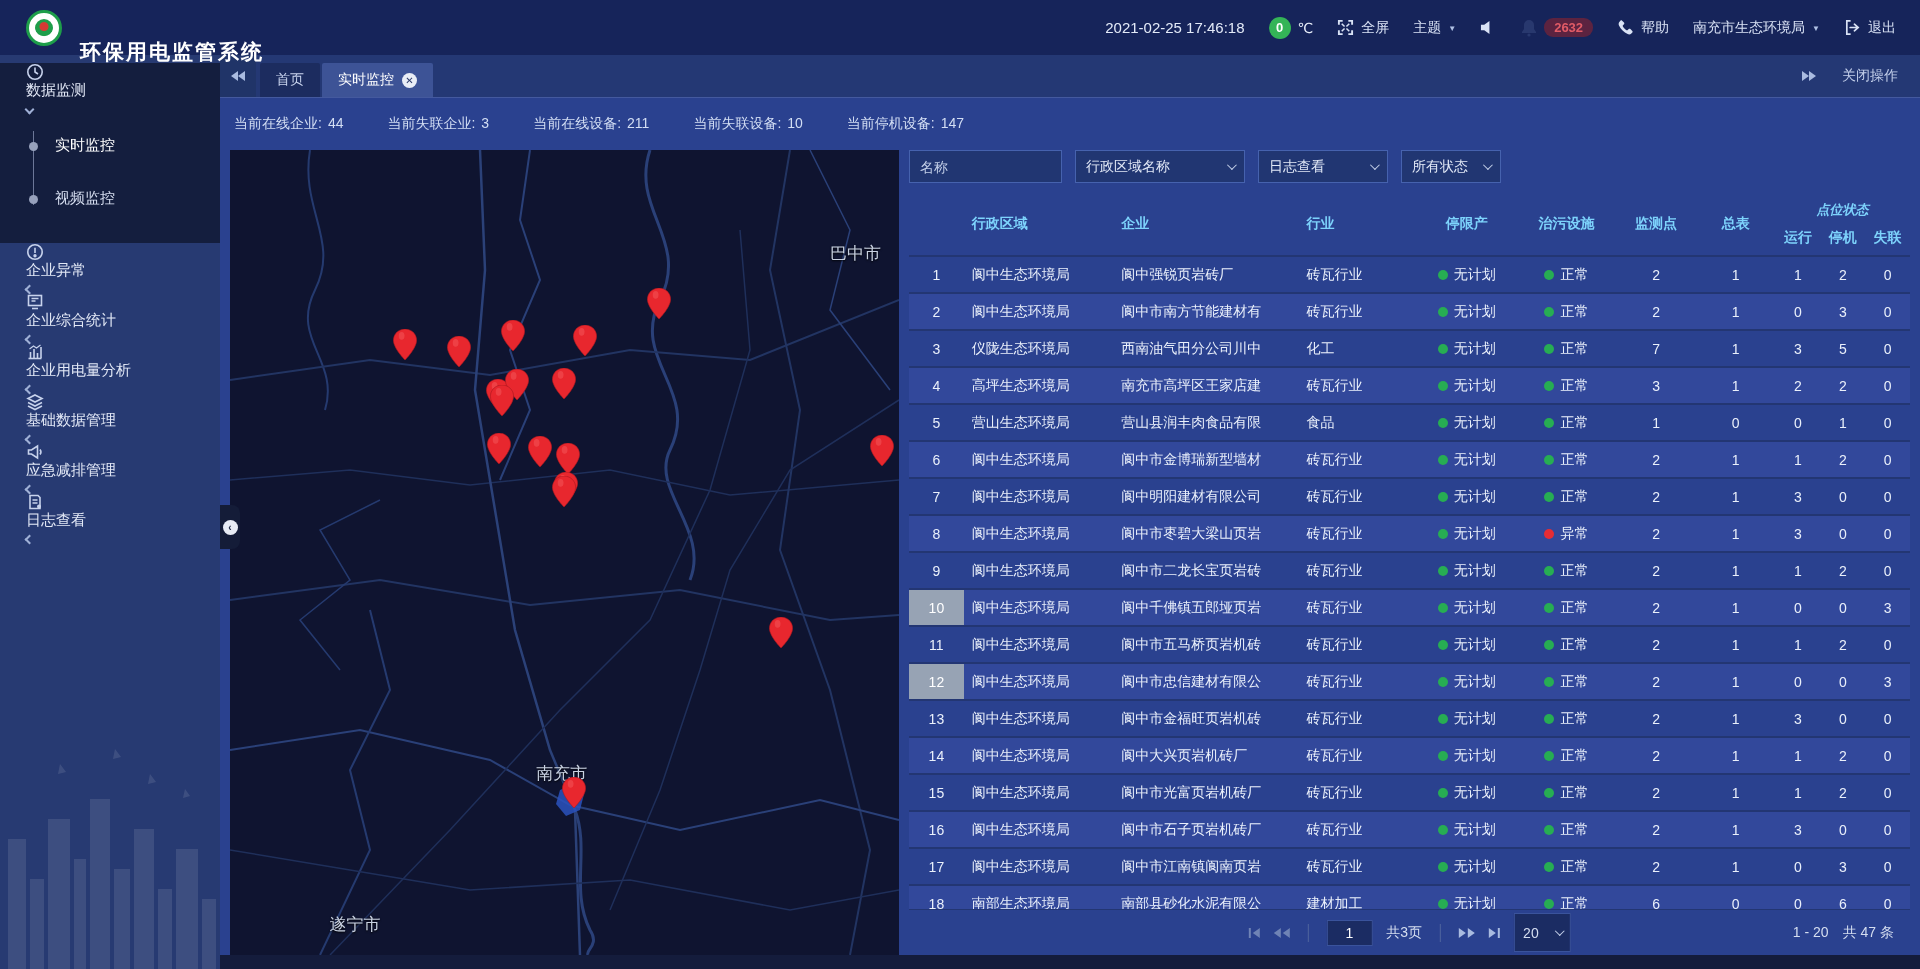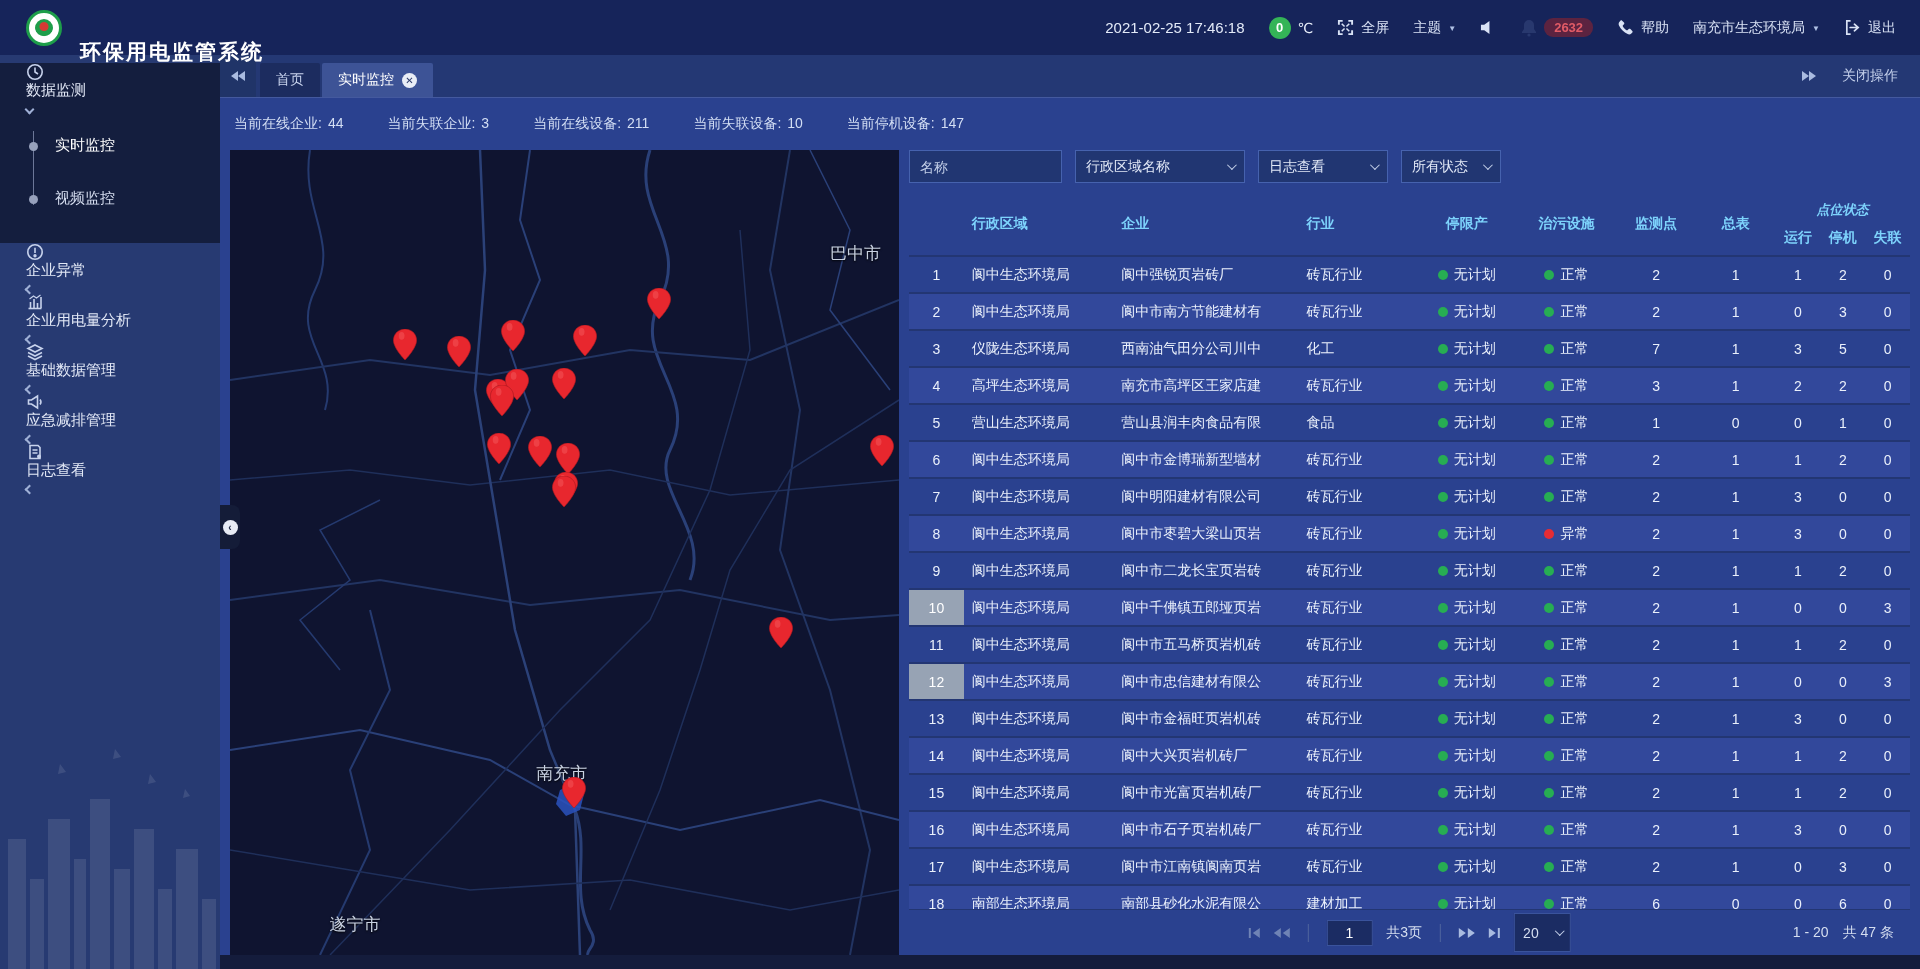--- a/index.html
+++ b/index.html
@@ -195,20 +195,29 @@
         <span class="mi-ico"><svg viewBox="0 0 18 18" fill="none" stroke="currentColor" stroke-width="1.6">
             <circle cx="9" cy="9" r="7.2"></circle>
             <path d="M9 4.8V10"></path>
             <circle cx="9" cy="12.8" r="0.9" fill="currentColor"></circle>
           </svg></span>
         <span class="mi-label">企业异常</span>
         <span class="chev chev-left"></span>
       </div>
       <div class="menu-item">
         <span class="mi-ico"><svg viewBox="0 0 18 18" fill="none" stroke="currentColor" stroke-width="1.6">
+            <rect x="2.5" y="2.5" width="13" height="10"></rect>
+            <path d="M5.5 5.5h7M5.5 8h4"></path>
+            <path d="M6 15.5h6"></path>
+          </svg></span>
+        <span class="mi-label">企业综合统计</span>
+        <span class="chev chev-left"></span>
+      </div>
+      <div class="menu-item">
+        <span class="mi-ico"><svg viewBox="0 0 18 18" fill="none" stroke="currentColor" stroke-width="1.6">
             <path d="M2.5 15.5h13"></path>
             <path d="M4.5 15V9M8 15V6M11.5 15v-5M15 15V4"></path>
             <path d="M3.5 6l4-3 3 2 4-3" stroke-width="1.2"></path>
           </svg></span>
         <span class="mi-label">企业用电量分析</span>
         <span class="chev chev-left"></span>
       </div>
       <div class="menu-item">
         <span class="mi-ico"><svg viewBox="0 0 18 18" fill="none" stroke="currentColor" stroke-width="1.6">
             <path d="M9 2L16 5.5 9 9 2 5.5z"></path>

